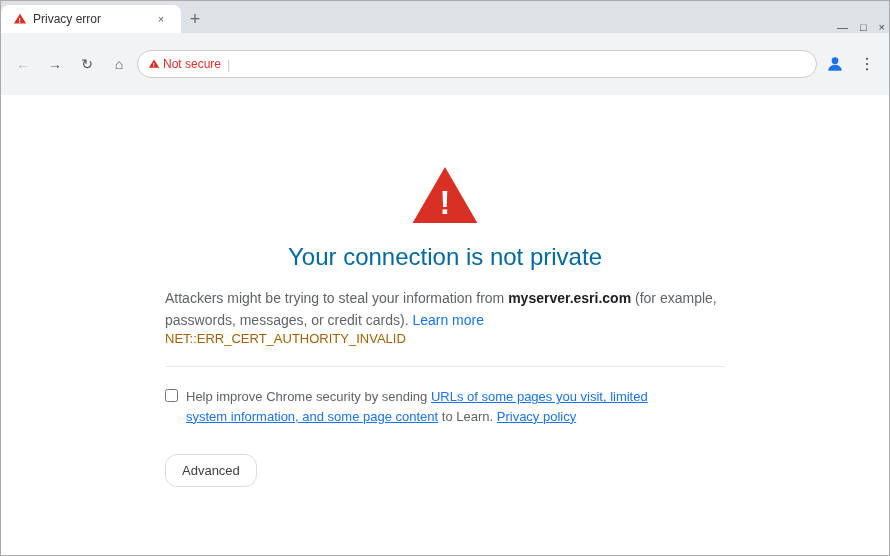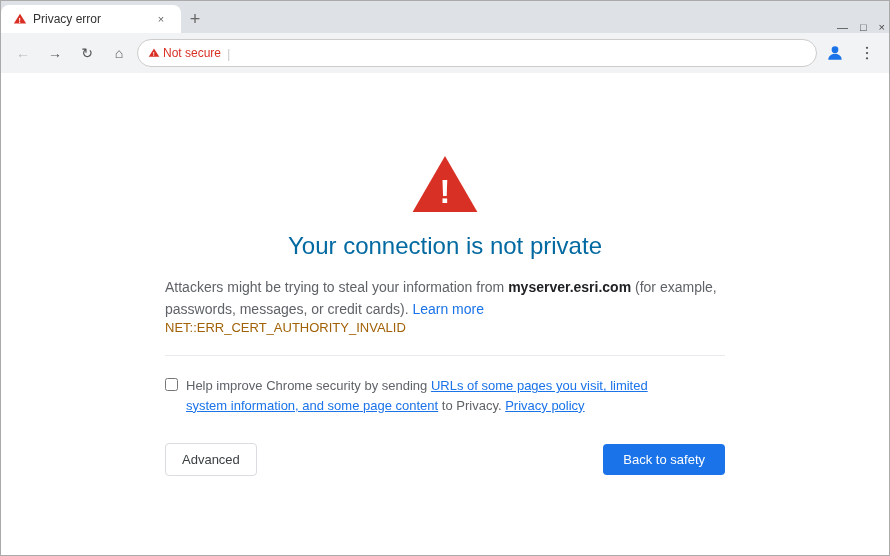--- a/index.html
+++ b/index.html
@@ -1,19 +1,19 @@
 <!DOCTYPE html>
 <html><head>
   <meta charset="utf-8">
   <style>
     * { margin: 0; padding: 0; box-sizing: border-box; }
     body { font-family: Arial, sans-serif; background: #fff; width: 890px; height: 556px; overflow: hidden; }
 
     
-    .window-frame { width: 890px; height: 556px; display: flex; flex-direction: column; border: 1px solid #aaa; background: #f1f3f4; }
+    .window-frame { width: 890px; height: 556px; display: flex; flex-direction: column; border: 1px solid #aaa; background: #f1f3f4; gap: 11px; }
     .tab {
       display: flex;
       align-items: center;
       height: 28px;
       background: #fff;
       border-radius: 8px 8px 0 0;
       padding: 0 12px;
       gap: 6px;
       font-size: 12px;
       color: #333;
@@ -149,21 +149,21 @@
       display: flex;
       align-items: center;
       justify-content: space-between;
       width: 100%;
     }
 
     .btn-advanced {
       padding: 8px 16px;
       border: 1px solid #dadce0;
       background: #fff;
-      border-radius: 4px;
+      border-radius: 12px;
       font-size: 13px;
       color: #3c4043;
       cursor: pointer;
     }
 
     .btn-safety {
       padding: 8px 20px;
       border: none;
       background: #1a73e8;
       border-radius: 4px;
@@ -248,25 +248,24 @@
         <a href="#">Learn more</a>
       </p>
 
       <p class="error-code">NET::ERR_CERT_AUTHORITY_INVALID</p>
 
       <div class="separator"></div>
 
       <div class="checkbox-row">
         <input type="checkbox" style="">
         <span>
-          <span>Help improve Chrome security by sending </span><a href="#">URLs of some pages you visit, limited system information, and some page content</a><span> to Privacy. </span><a href="#">Privacy policy</a>
+          <span>Help improve Chrome security by sending </span><a href="#">URLs of some pages you visit, limited system information, and some page content</a><span> to Learn. </span><a href="#">Privacy policy</a>
         </span>
       </div>
 
       <div class="buttons-row">
         <button class="btn-advanced">Advanced</button>
-        <button class="btn-safety">Back to safety</button>
       </div>
 
     </div>
   </div>
 
 </div>
 
 </body></html>

